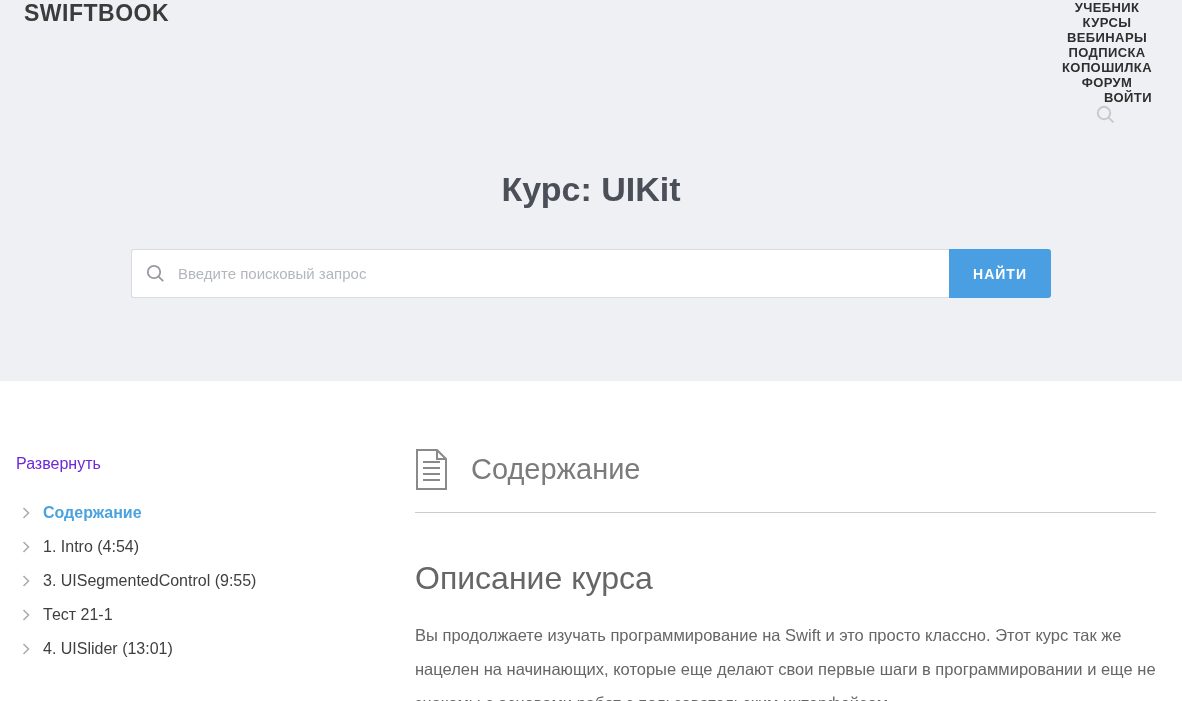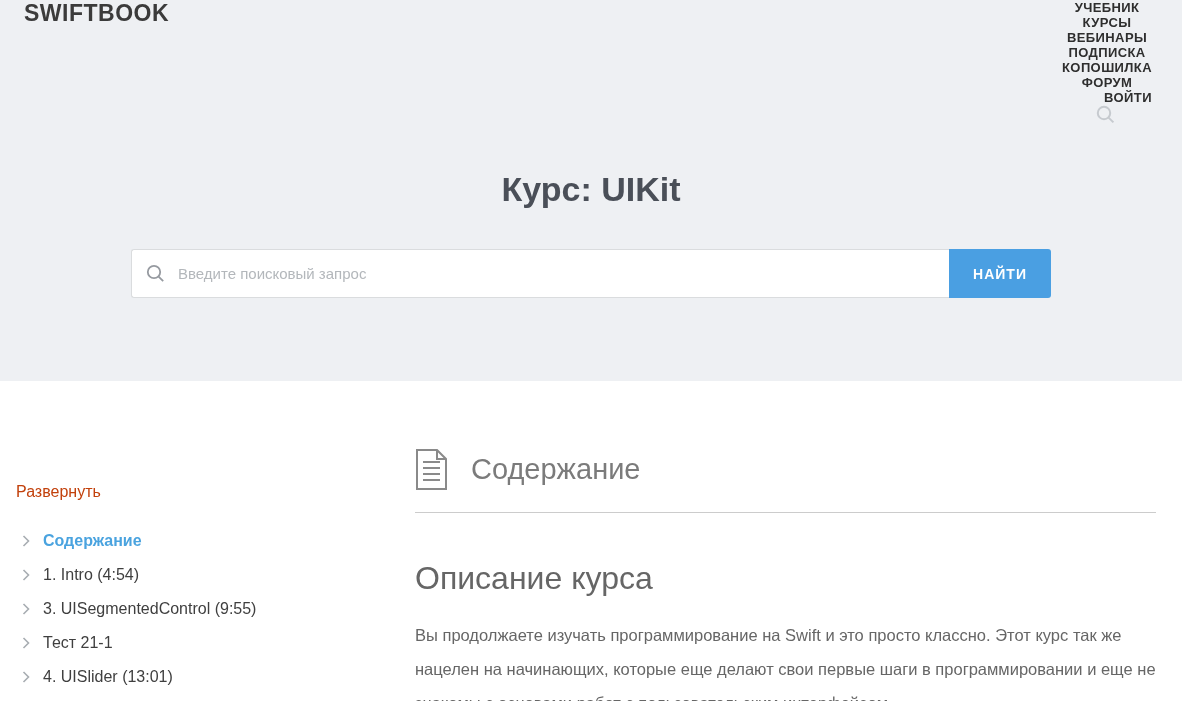--- a/index.html
+++ b/index.html
@@ -109,24 +109,23 @@
     display: flex;
     align-items: flex-start;
   }
   .sidebar {
     width: 415px;
     flex: 0 0 415px;
     padding: 74px 20px 0 16px;
   }
   .expand-link {
     font-size: 16px;
-    color: #c2410c;
+    color: #6d28d9;
     cursor: pointer;
     display: inline-block;
-    margin-top: 28px;
   }
   .toc {
     list-style: none;
     margin: 31px 0 0;
     padding: 0 0 0 6px;
   }
   .toc-item {
     display: flex;
     align-items: center;
     margin-bottom: 17px;

